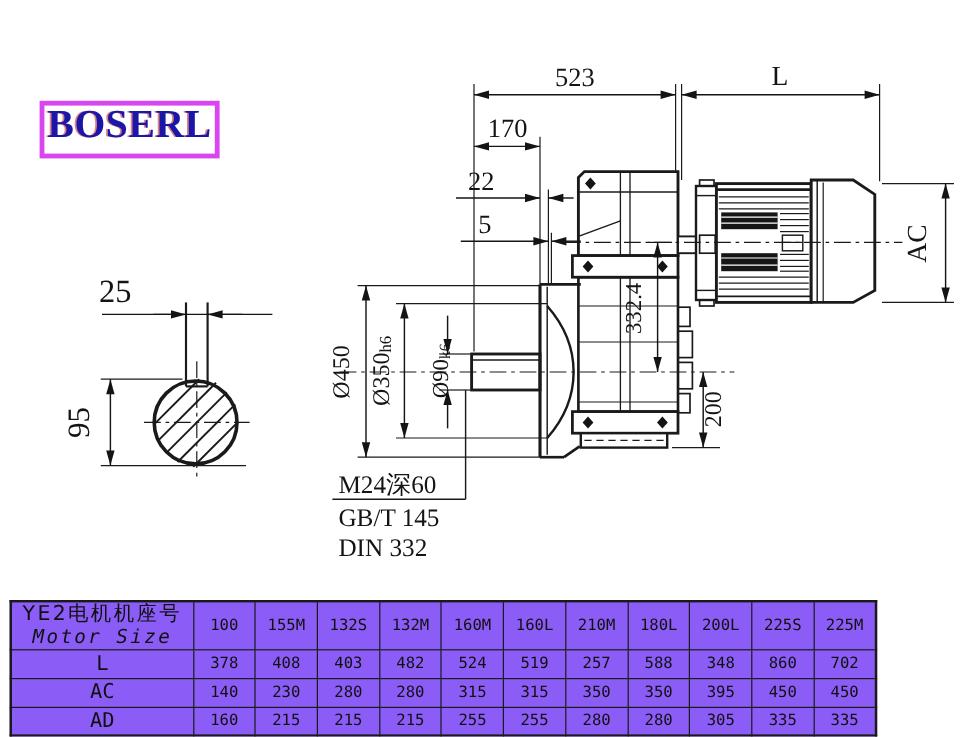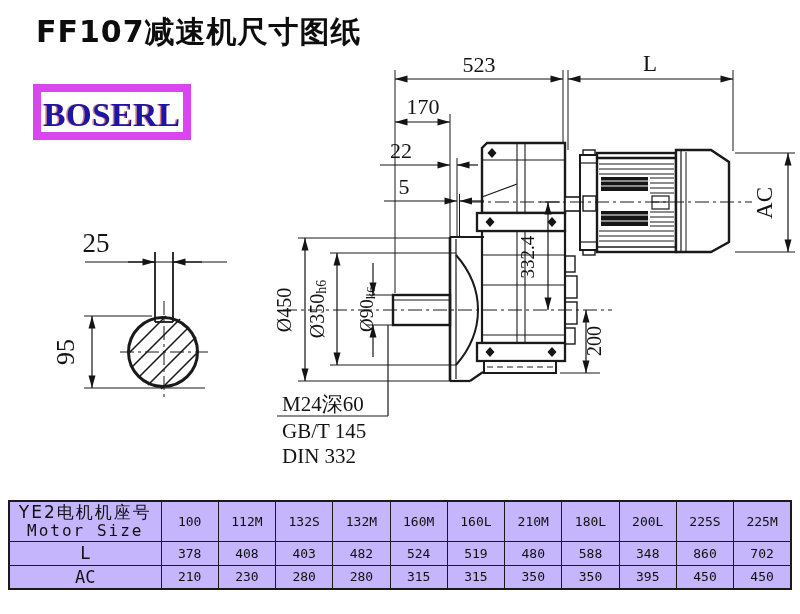--- a/index.html
+++ b/index.html
@@ -1,44 +1,43 @@
 <!DOCTYPE html>
 <html><head>
 <meta charset="utf-8">
 <style>
   html,body{margin:0;padding:0;background:#ffffff;}
   .page{position:relative;width:800px;height:614px;background:#ffffff;overflow:hidden;
         font-family:"Liberation Sans","DejaVu Sans",sans-serif;color:#111;}
   .title{position:absolute;left:36px;top:12px;font-size:30px;font-weight:700;
          letter-spacing:1px;font-family:"DejaVu Sans","Liberation Sans",sans-serif;color:#0d0d0d;}
   .logo{position:absolute;left:33px;top:84px;width:142px;height:40px;
-        border:8px solid #d946ef;background:#fff;display:flex;align-items:flex-end;justify-content:center;}
+        border:4px solid #d946ef;background:#fff;display:flex;align-items:flex-start;justify-content:center;}
   .logo span{font-family:"Liberation Serif","DejaVu Serif",serif;font-weight:600;
         font-size:33px;color:#1b16a8;line-height:1;letter-spacing:0.5px;
         text-shadow:-1.5px 0 0 rgba(190,30,30,.55);}
   svg text{fill:#141414;}
   .dimtxt{font-family:"Liberation Serif","DejaVu Serif",serif;}
-  table.spec{position:absolute;left:8px;top:500px;width:784px;border-collapse:collapse;
-        table-layout:fixed;background:#c4b5fd;padding-left:32px;}
+  table.spec{position:absolute;left:8px;top:500px;width:723px;border-collapse:collapse;
+        table-layout:fixed;background:#8b5cf6;padding-left:32px;}
   table.spec th,table.spec td{border:1.6px solid #1a1a1a;text-align:center;vertical-align:middle;
         font-weight:400;padding:0;color:#101010;}
   table.spec{border:2.5px solid #1a1a1a;}
   tr.head{height:40px;}
   tr.datarow{height:24px;}
   .hcell .cn{font-size:17px;letter-spacing:2px;line-height:1.15;font-family:"DejaVu Sans",sans-serif;}
-  .hcell .en{font-size:16px;letter-spacing:2px;line-height:1.1;font-family:"DejaVu Sans Mono",monospace;}
+  .hcell .en{font-size:16px;letter-spacing:2px;line-height:1.1;font-family:"DejaVu Sans Mono",monospace;font-style:italic;}
   th.colh, td.val, th.rowlabel{font-size:13px;font-family:"DejaVu Sans Mono","DejaVu Sans",monospace;}
   th.rowlabel{font-size:17px;}
 </style>
 </head>
 <body>
 
 <div class="page">
 
-  <div class="title">FF107减速机尺寸图纸</div>
 
   <div class="logo">
     <span>BOSERL</span>
   </div>
 
   <svg width="800" height="614" viewBox="0 0 800 614" style="position:absolute;left:0;top:0;">
     <defs>
       <marker id="arr" orient="auto-start-reverse" markerWidth="14" markerHeight="9" refX="13" refY="4.5" markerUnits="userSpaceOnUse">
         <path d="M0.5,1 L13,4.5 L0.5,8 z" fill="#141414"></path>
       </marker>
@@ -220,57 +219,71 @@
       <col style="width:152px">
       <col span="11">
     </colgroup>
     <thead>
       <tr class="head" id="col-headers">
         <th class="hcell">
           <div class="cn">YE2电机机座号</div>
           <div class="en">Motor Size</div>
         </th>
       <th class="colh">100</th>
-          <th class="colh">112M</th>
+          <th class="colh">155M</th>
           <th class="colh">132S</th>
           <th class="colh">132M</th>
           <th class="colh">160M</th>
           <th class="colh">160L</th>
           <th class="colh">210M</th>
           <th class="colh">180L</th>
           <th class="colh">200L</th>
           <th class="colh">225S</th>
           <th class="colh">225M</th>
         </tr>
     </thead>
     <tbody id="table-body">
         <tr class="datarow">
           <th class="rowlabel">L</th>
           <td class="val">378</td>
           <td class="val">408</td>
           <td class="val">403</td>
           <td class="val">482</td>
           <td class="val">524</td>
           <td class="val">519</td>
-          <td class="val">480</td>
+          <td class="val">257</td>
           <td class="val">588</td>
           <td class="val">348</td>
           <td class="val">860</td>
           <td class="val">702</td>
         </tr>
         <tr class="datarow">
           <th class="rowlabel">AC</th>
-          <td class="val">210</td>
+          <td class="val">140</td>
           <td class="val">230</td>
           <td class="val">280</td>
           <td class="val">280</td>
           <td class="val">315</td>
           <td class="val">315</td>
           <td class="val">350</td>
           <td class="val">350</td>
           <td class="val">395</td>
           <td class="val">450</td>
           <td class="val">450</td>
         </tr>
+        <tr class="datarow">
+          <th class="rowlabel">AD</th>
+          <td class="val">160</td>
+          <td class="val">215</td>
+          <td class="val">215</td>
+          <td class="val">215</td>
+          <td class="val">255</td>
+          <td class="val">255</td>
+          <td class="val">280</td>
+          <td class="val">280</td>
+          <td class="val">305</td>
+          <td class="val">335</td>
+          <td class="val">335</td>
+        </tr>
       </tbody>
   </table>
 
 </div>
 
 </body></html>

